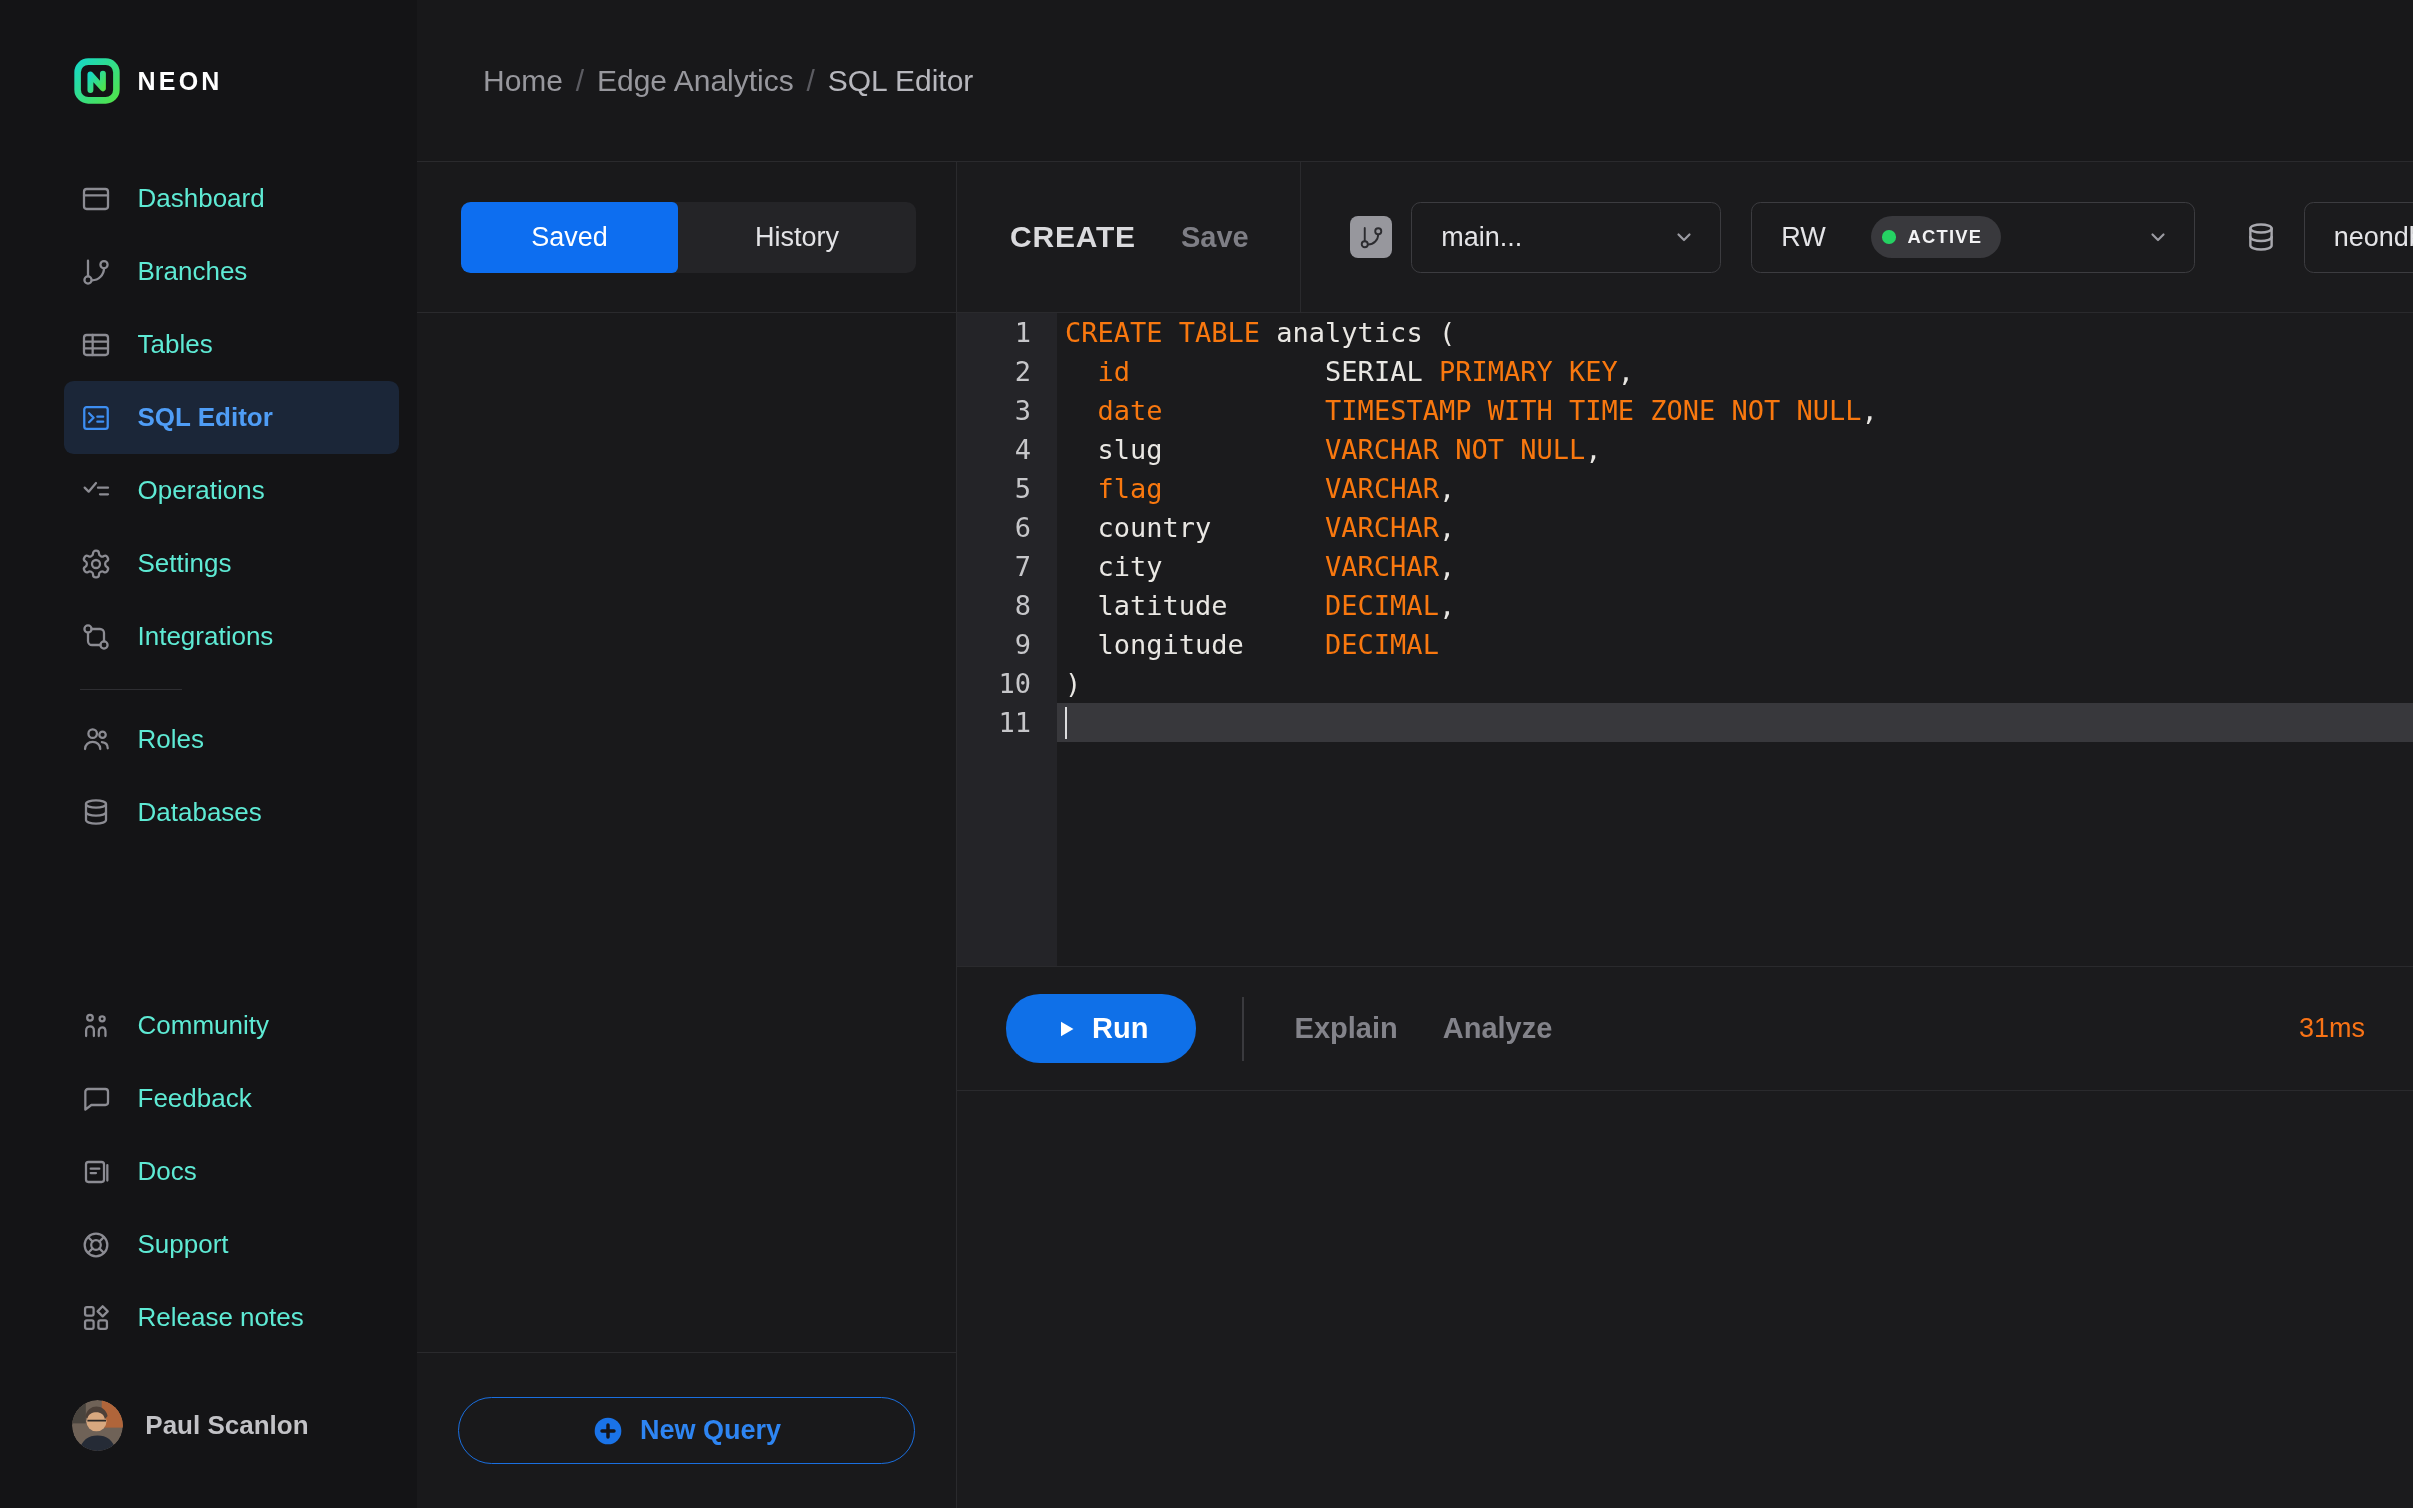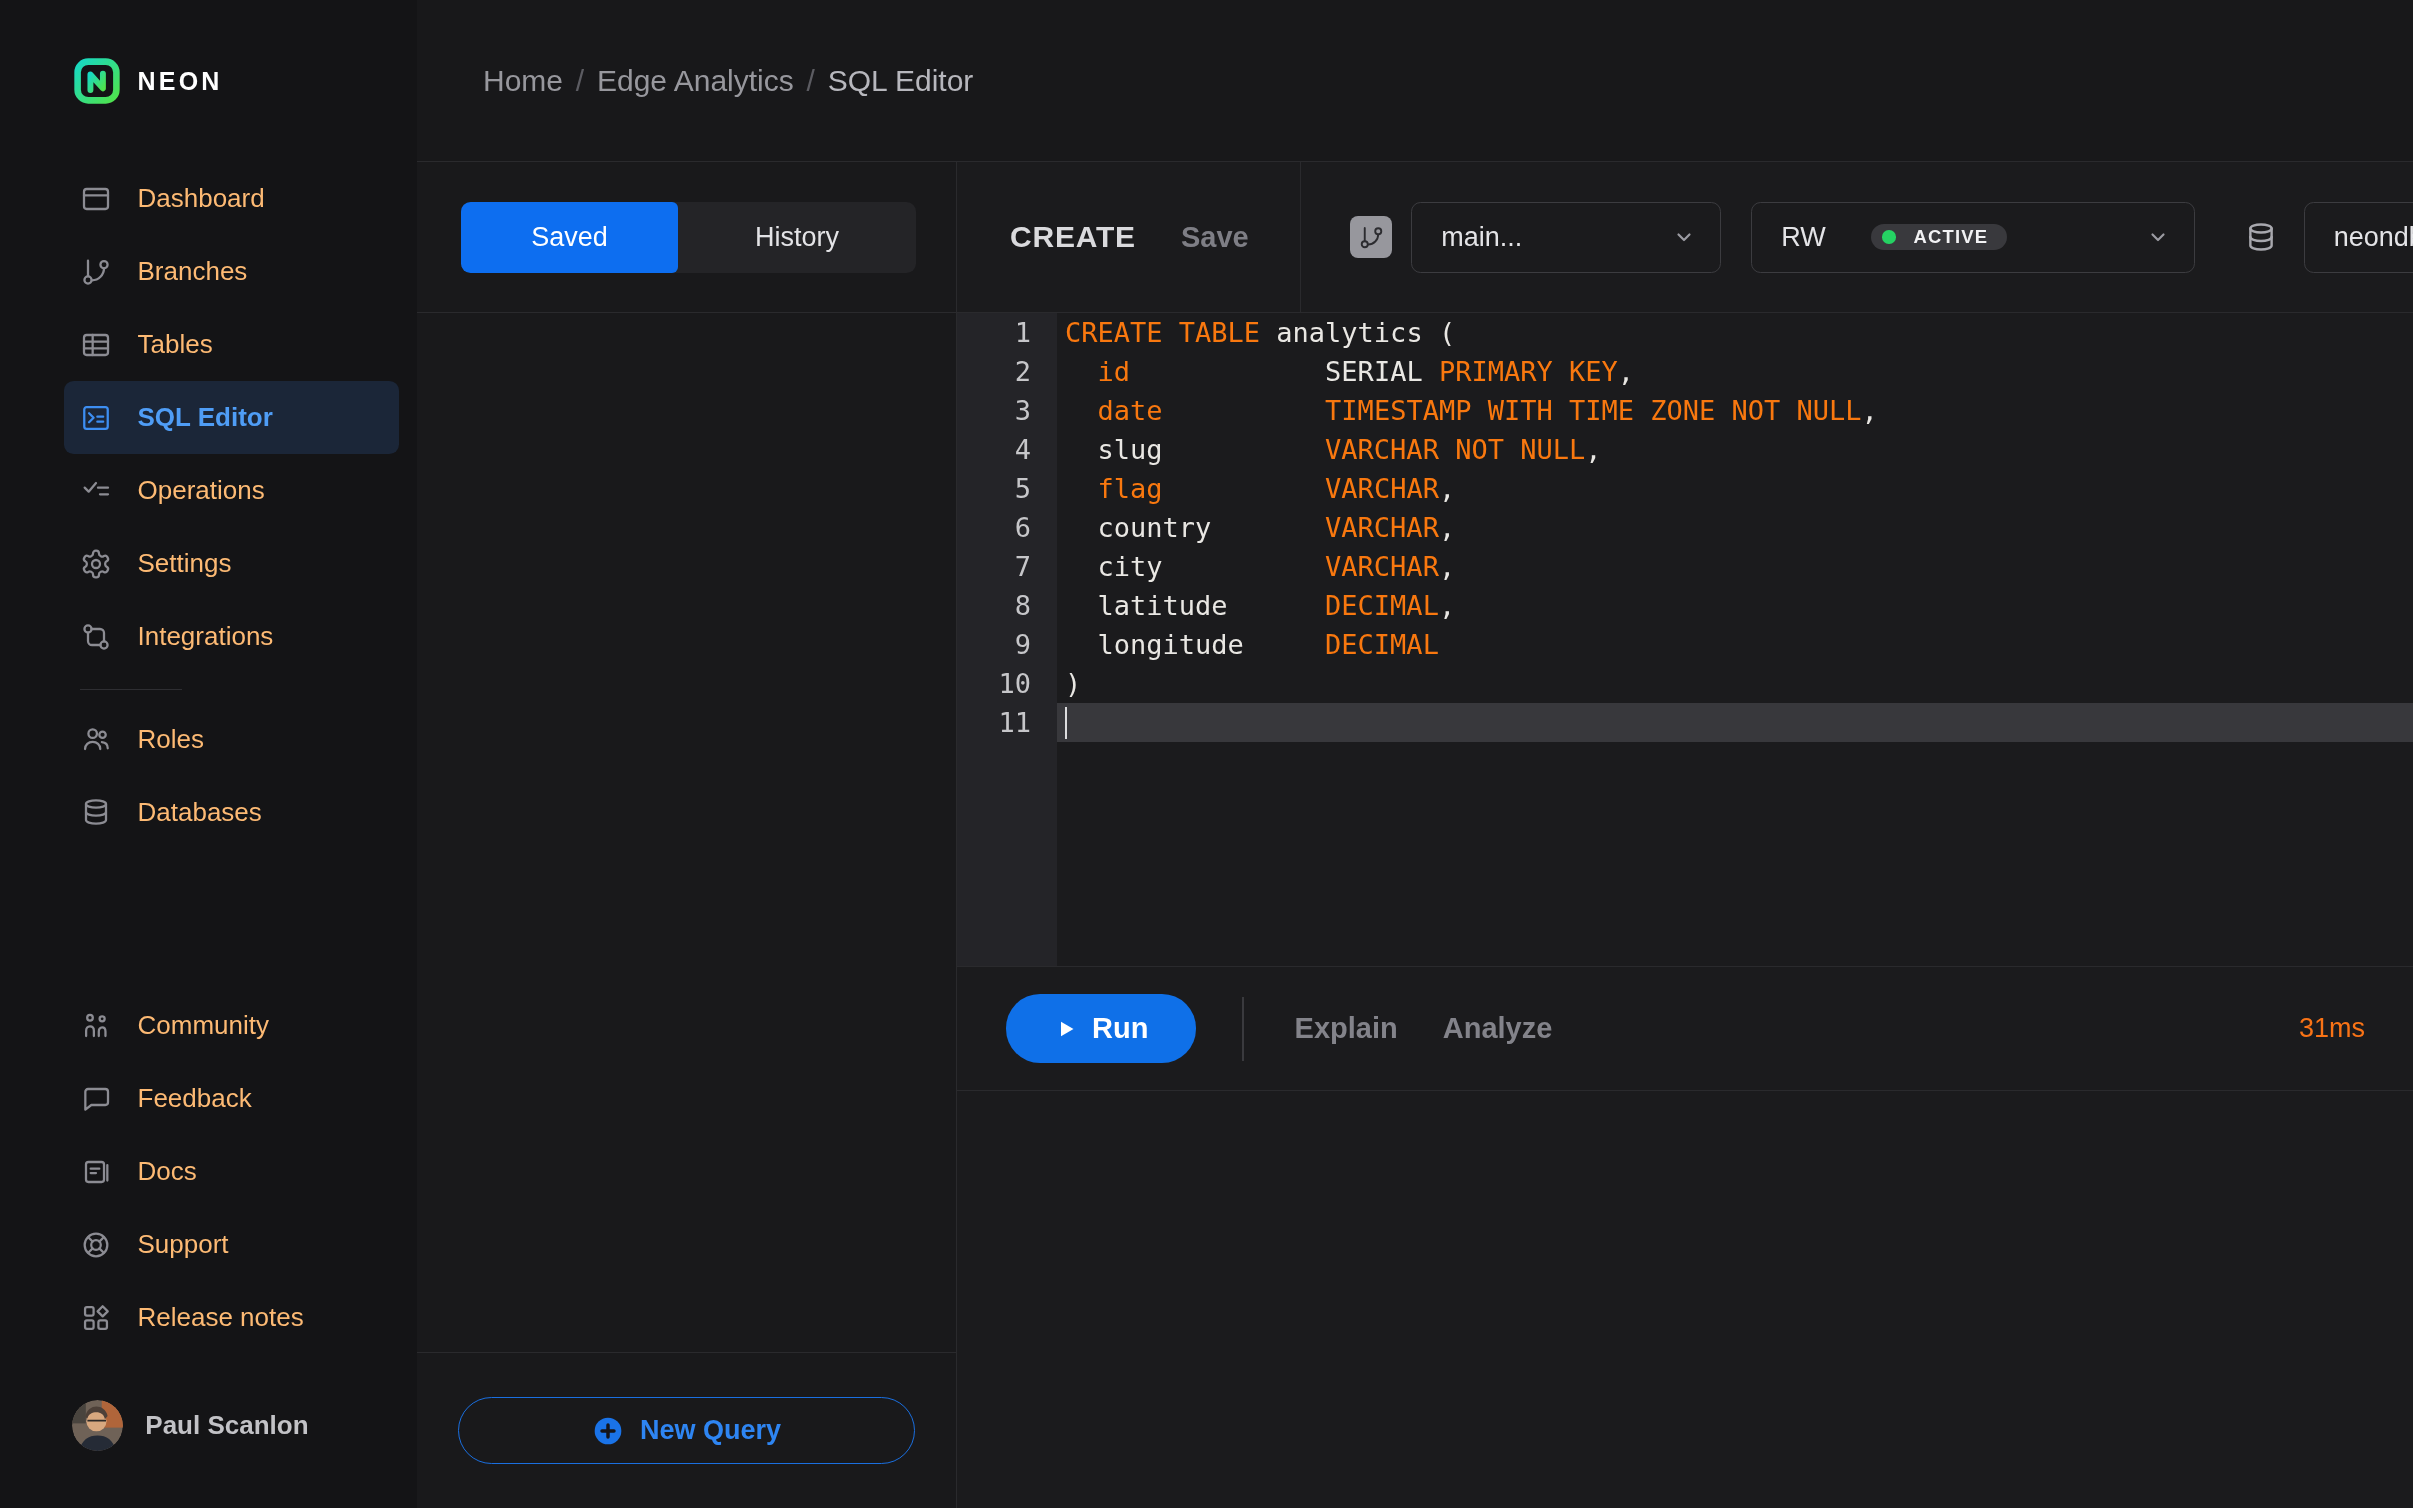--- a/index.html
+++ b/index.html
@@ -12,21 +12,21 @@
              background:#141416; border-right:1.6px solid #28282b;
              display:flex; flex-direction:column; }
   .logo-row { height:162px; flex-shrink:0; display:flex; align-items:center;
               padding-left:74px; gap:17.6px; }
   .logo-mark svg { width:46px; height:46px; }
   .brand-text { color:#fff; font-size:25px; font-weight:700; letter-spacing:3.2px; }
 
   .nav-group { display:flex; flex-direction:column; }
   .nav-item { height:73px; margin:0 64px; border-radius:9.6px; display:flex;
               align-items:center; padding-left:16px; gap:25.5px; cursor:pointer;
-              color:#fdba74; }
+              color:#5eead4; }
   .nav-item .nav-icon { width:32px; height:32px; color:#8c8c93; flex-shrink:0; }
   .nav-item .nav-icon svg { width:32px; height:32px; }
   .nav-label { font-size:26px; font-weight:500; white-space:nowrap; }
   .nav-item.active { background:#1b2638; color:#4f9df6; }
   .nav-item.active .nav-icon { color:#3d8ef2; }
   .nav-item.active .nav-label { font-weight:600; }
 
   .nav-divider { border-top:1.6px solid #2e2e32; width:102px; margin:16px 0 12.8px 80px; }
   .side-spacer { flex:1; }
   .user-row { height:73px; margin:35px 0 46px 0; display:flex; align-items:center;
@@ -84,22 +84,22 @@
                 background:#97979d; display:flex; align-items:center; justify-content:center;
                 border:none; cursor:pointer; color:#2c2c30; }
   .branch-btn svg { width:27px; height:27px; }
   .select { height:71px; border:1.6px solid #3c3c40; border-radius:9.6px;
             display:flex; align-items:center; font-size:27px; color:#e4e4e7;
             cursor:pointer; background:transparent; }
   .select .chev { width:24px; height:24px; color:#9b9ba1; margin-left:auto; }
   .select .chev svg { width:24px; height:24px; stroke-width:2.2; }
   .branch-select { width:310px; margin-left:19px; padding:0 24px 0 29px; }
   .compute-select { width:444px; margin-left:30px; padding:0 24px 0 29px; }
-  .active-pill { height:26px; border-radius:21px; background:#39393d; display:flex;
-                 align-items:center; padding:0 19px 0 11.2px; gap:18px; margin-left:45px; }
+  .active-pill { height:42px; border-radius:21px; background:#39393d; display:flex;
+                 align-items:center; padding:0 19px 0 11.2px; gap:12px; margin-left:45px; }
   .status-dot { width:13.6px; height:13.6px; border-radius:50%; background:#25d263; }
   .active-label { font-size:18.4px; font-weight:700; letter-spacing:1.2px; color:#f2f2f4; }
   .db-icon { margin-left:49px; width:34px; height:34px; color:#a8a8ae; }
   .db-icon svg { width:34px; height:34px; }
   .db-select { width:335px; margin-left:25.5px; padding:0 24px 0 29px; }
 
   
   .code-area { height:654px; flex-shrink:0; position:relative; overflow:hidden;
                border-bottom:1.6px solid #2a2a2d;
                font-family:"DejaVu Sans Mono", monospace; }

